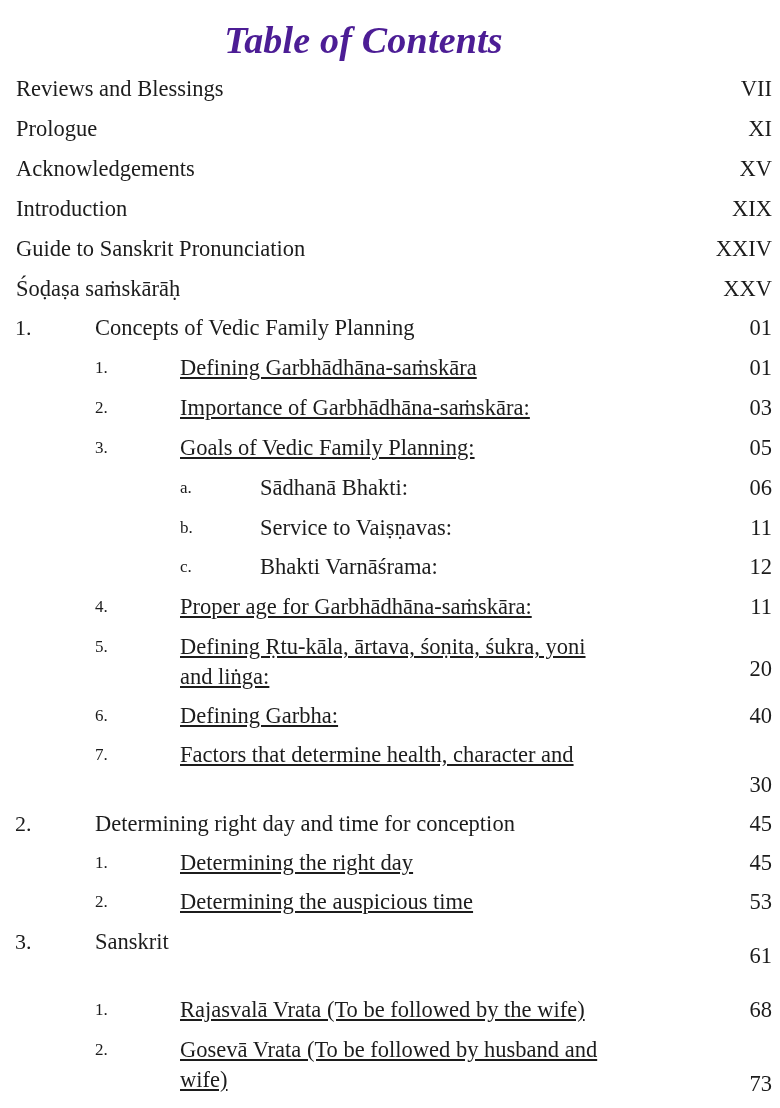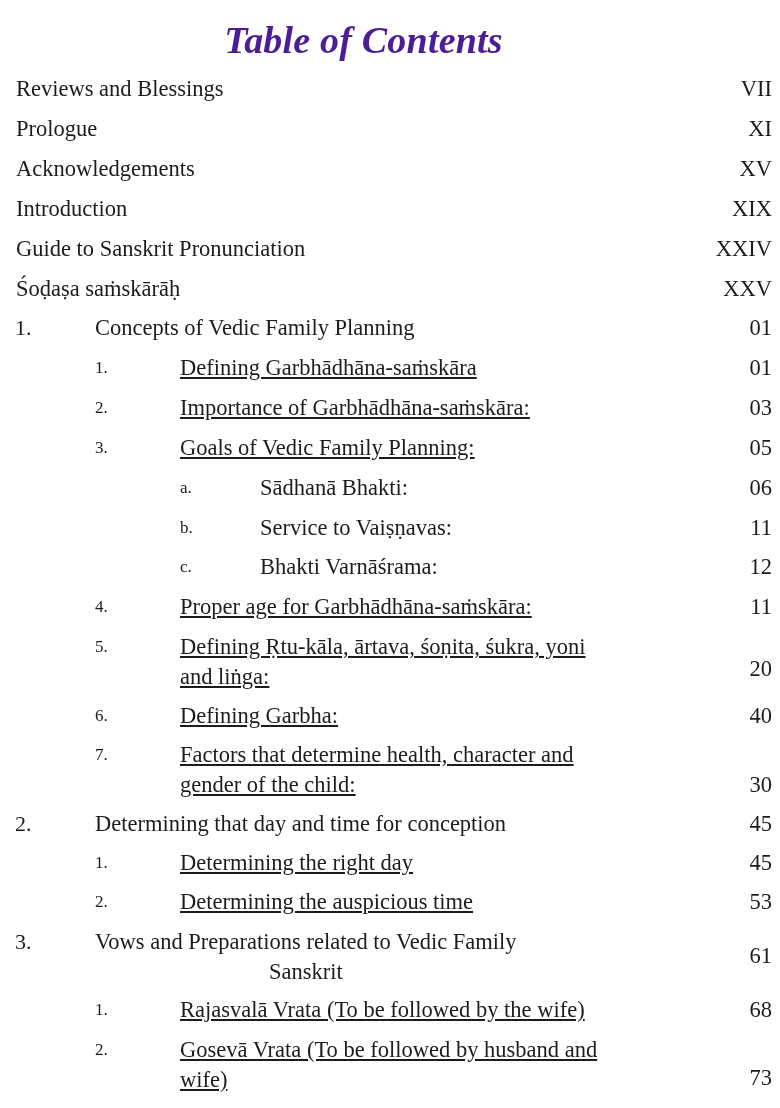--- a/index.html
+++ b/index.html
@@ -152,57 +152,55 @@
     </div>
     <div class="row" style="top:701px">
       <span class="num l1">6.</span>
       <span class="text l1">Defining Garbha:</span>
       <span class="page">40</span>
     </div>
     <div class="row" style="top:740px">
       <span class="num l1">7.</span>
       <span class="text l1">
         <span class="line2">Factors that determine health, character and</span>
-        <span class="line2">gender of the child:</span>
       </span>
       <span class="page" style="top:30px">30</span>
     </div>
 
     <div class="row" style="top:809px">
       <span class="num l0">2.</span>
-      <span class="text l0">Determining that day and time for conception</span>
+      <span class="text l0">Determining right day and time for conception</span>
       <span class="page">45</span>
     </div>
     <div class="row" style="top:848px">
       <span class="num l1">1.</span>
       <span class="text l1">Determining the right day</span>
       <span class="page">45</span>
     </div>
     <div class="row" style="top:887px">
       <span class="num l1">2.</span>
       <span class="text l1">Determining the auspicious time</span>
       <span class="page">53</span>
     </div>
 
     <div class="row" style="top:927px">
       <span class="num l0">3.</span>
       <span class="text l0">
-        <span class="line2">Vows and Preparations related to Vedic Family</span>
         <span class="line2">Sanskrit</span>
       </span>
       <span class="page" style="top:14px">61</span>
     </div>
     <div class="row" style="top:995px">
       <span class="num l1">1.</span>
       <span class="text l1">Rajasvalā Vrata (To be followed by the wife)</span>
       <span class="page">68</span>
     </div>
     <div class="row" style="top:1035px">
       <span class="num l1">2.</span>
       <span class="text l1">
         <span class="line2">Gosevā Vrata (To be followed by husband and</span>
         <span class="line2">wife)</span>
       </span>
-      <span class="page" style="top:28px">73</span>
+      <span class="page" style="top:34px">73</span>
     </div>
 
   </div>
 </div>
 
 </body></html>

